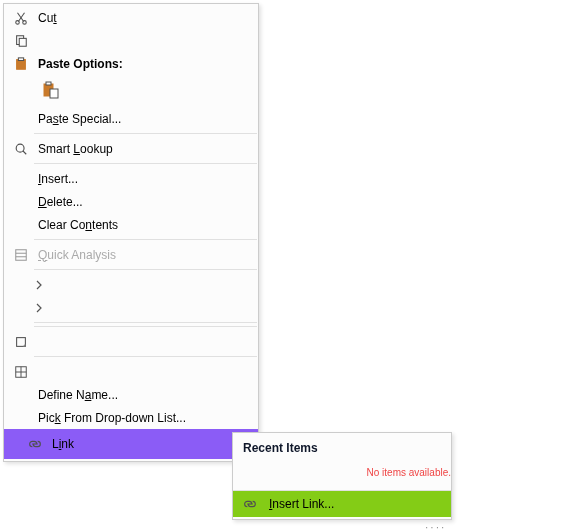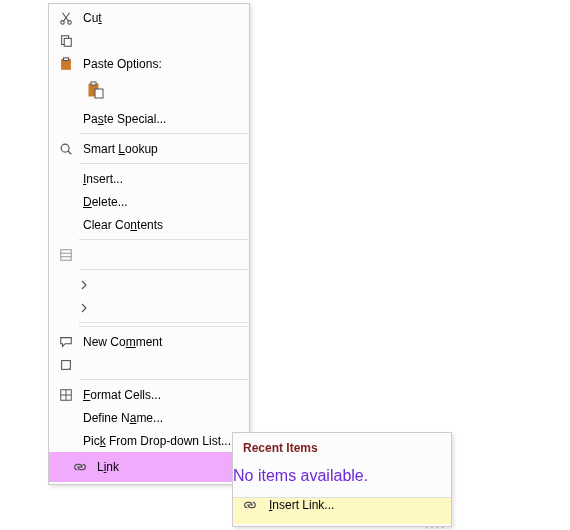--- a/index.html
+++ b/index.html
@@ -9,52 +9,51 @@
     background: #fff;
     width: 570px;
     height: 530px;
     position: relative;
     overflow: hidden;
   }
   .context-menu {
     position: absolute;
     left: 3px;
     top: 3px;
-    width: 202px;
+    width: 256px;
     background: #fcfcfc;
     border: 1px solid #ccc;
     box-shadow: 2px 2px 4px rgba(0,0,0,0.12);
     padding: 2px 0;
-    margin-left: 45px;
   }
   .menu-item {
     display: flex;
     align-items: center;
     height: 23px;
     padding: 0 6px 0 6px;
     color: #000;
     cursor: default;
     position: relative;
   }
   .menu-item.tall { height: 30px; }
   .menu-item.disabled { color: #aaa; }
-  .menu-item.hovered { background: #f0abfc; padding-left: 20px; }
+  .menu-item.hovered { background: #8b5cf6; padding-left: 20px; }
   .menu-icon {
     width: 22px;
     display: flex;
     align-items: center;
     justify-content: center;
     flex-shrink: 0;
   }
   .menu-label {
     flex: 1;
     padding-left: 6px;
     white-space: nowrap;
   }
-  .menu-label.bold { font-weight: 400; }
+  .menu-label.bold { font-weight: 700; }
   .menu-arrow {
     width: 14px;
     display: flex;
     align-items: center;
     justify-content: center;
     color: #555;
   }
   .menu-sep {
     height: 1px;
     background: #e0e0e0;
@@ -82,39 +81,39 @@
     width: 220px;
     background: #fcfcfc;
     border: 1px solid #ccc;
     box-shadow: 2px 2px 4px rgba(0,0,0,0.12);
     padding: 0 0 2px 0;
   }
   .submenu-header {
     font-weight: 600;
     padding: 8px 10px 6px 10px;
     font-size: 12px;
-    color: #7f1d1d;
+    color: #0f172a;
   }
   .submenu-empty {
-    text-align: left;
-    color: #6d28d9;
+    text-align: right;
+    color: #ef4444;
     padding: 6px 0 12px 0;
-    font-size: 16px;
+    font-size: 10px;
   }
   .submenu-sep {
     height: 1px;
     background: #e0e0e0;
     margin: 0;
   }
   .submenu-item {
     display: flex;
-    align-items: flex-end;
+    align-items: center;
     height: 26px;
-    padding: 12px 6px;
-    background: #fef9c3;
+    padding: 1px 6px;
+    background: #84cc16;
   }
   .submenu-item .menu-label { padding-left: 8px; }
 
   
   .grip {
     position: absolute;
     left: 425px;
     top: 522px;
     color: #888;
     font-size: 10px;
@@ -211,20 +210,21 @@
   <div class="menu-sep"></div>
 
   <div class="menu-item disabled">
     <span class="menu-icon">
       <svg width="14" height="14" viewBox="0 0 16 16" fill="none" stroke-width="1.2">
         <rect x="2" y="2" width="12" height="12" class="ic-gray"></rect>
         <line x1="2" y1="6" x2="14" y2="6" class="ic-gray"></line>
         <line x1="2" y1="10" x2="14" y2="10" class="ic-gray"></line>
       </svg>
     </span>
+    <span class="menu-label"><span class="mnemonic">Q</span>uick Analysis</span>
   </div>
 
   <div class="menu-sep"></div>
 
   <div class="menu-item">
     <span class="menu-icon"></span>
     <span class="menu-arrow">
       <svg width="8" height="10" viewBox="0 0 8 10" fill="none" stroke="#555" stroke-width="1.2">
           <polyline points="2,1 6,5 2,9"></polyline>
         </svg>
@@ -238,49 +238,40 @@
           <polyline points="2,1 6,5 2,9"></polyline>
         </svg>
     </span>
   </div>
 
   <div class="menu-sep"></div>
 
 
   <div class="menu-sep"></div>
 
-  <div class="menu-item">
-    <span class="menu-icon">
-      <svg width="14" height="14" viewBox="0 0 16 16" fill="none" stroke-width="1.2">
-        <path d="M2 3 h12 v7 h-7 l-3 3 v-3 h-2 z" class="ic-dark"></path>
-      </svg>
-    </span>
-    <span class="menu-label">New Co<span class="mnemonic">m</span>ment</span>
-  </div>
 
   <div class="menu-item">
     <span class="menu-icon">
       <svg width="14" height="14" viewBox="0 0 16 16" fill="none" stroke-width="1.2">
         <rect x="3" y="3" width="10" height="10" class="ic-dark"></rect>
         <polygon points="10,13 13,13 13,10" fill="#888" stroke="none"></polygon>
       </svg>
     </span>
   </div>
 
   <div class="menu-sep"></div>
 
   <div class="menu-item">
     <span class="menu-icon">
       <svg width="14" height="14" viewBox="0 0 16 16" fill="none" stroke-width="1.1">
         <rect x="2" y="2" width="12" height="12" class="ic-dark"></rect>
         <line x1="2" y1="8" x2="14" y2="8" class="ic-dark"></line>
         <line x1="8" y1="2" x2="8" y2="14" class="ic-dark"></line>
       </svg>
     </span>
-    <span class="menu-label"><span class="mnemonic">F</span>ormat Cells...</span>
   </div>
 
   <div class="menu-item">
     <span class="menu-icon"></span>
     <span class="menu-label">Define N<span class="mnemonic">a</span>me...</span>
   </div>
 
   <div class="menu-item">
     <span class="menu-icon"></span>
     <span class="menu-label">Pic<span class="mnemonic">k</span> From Drop-down List...</span>

